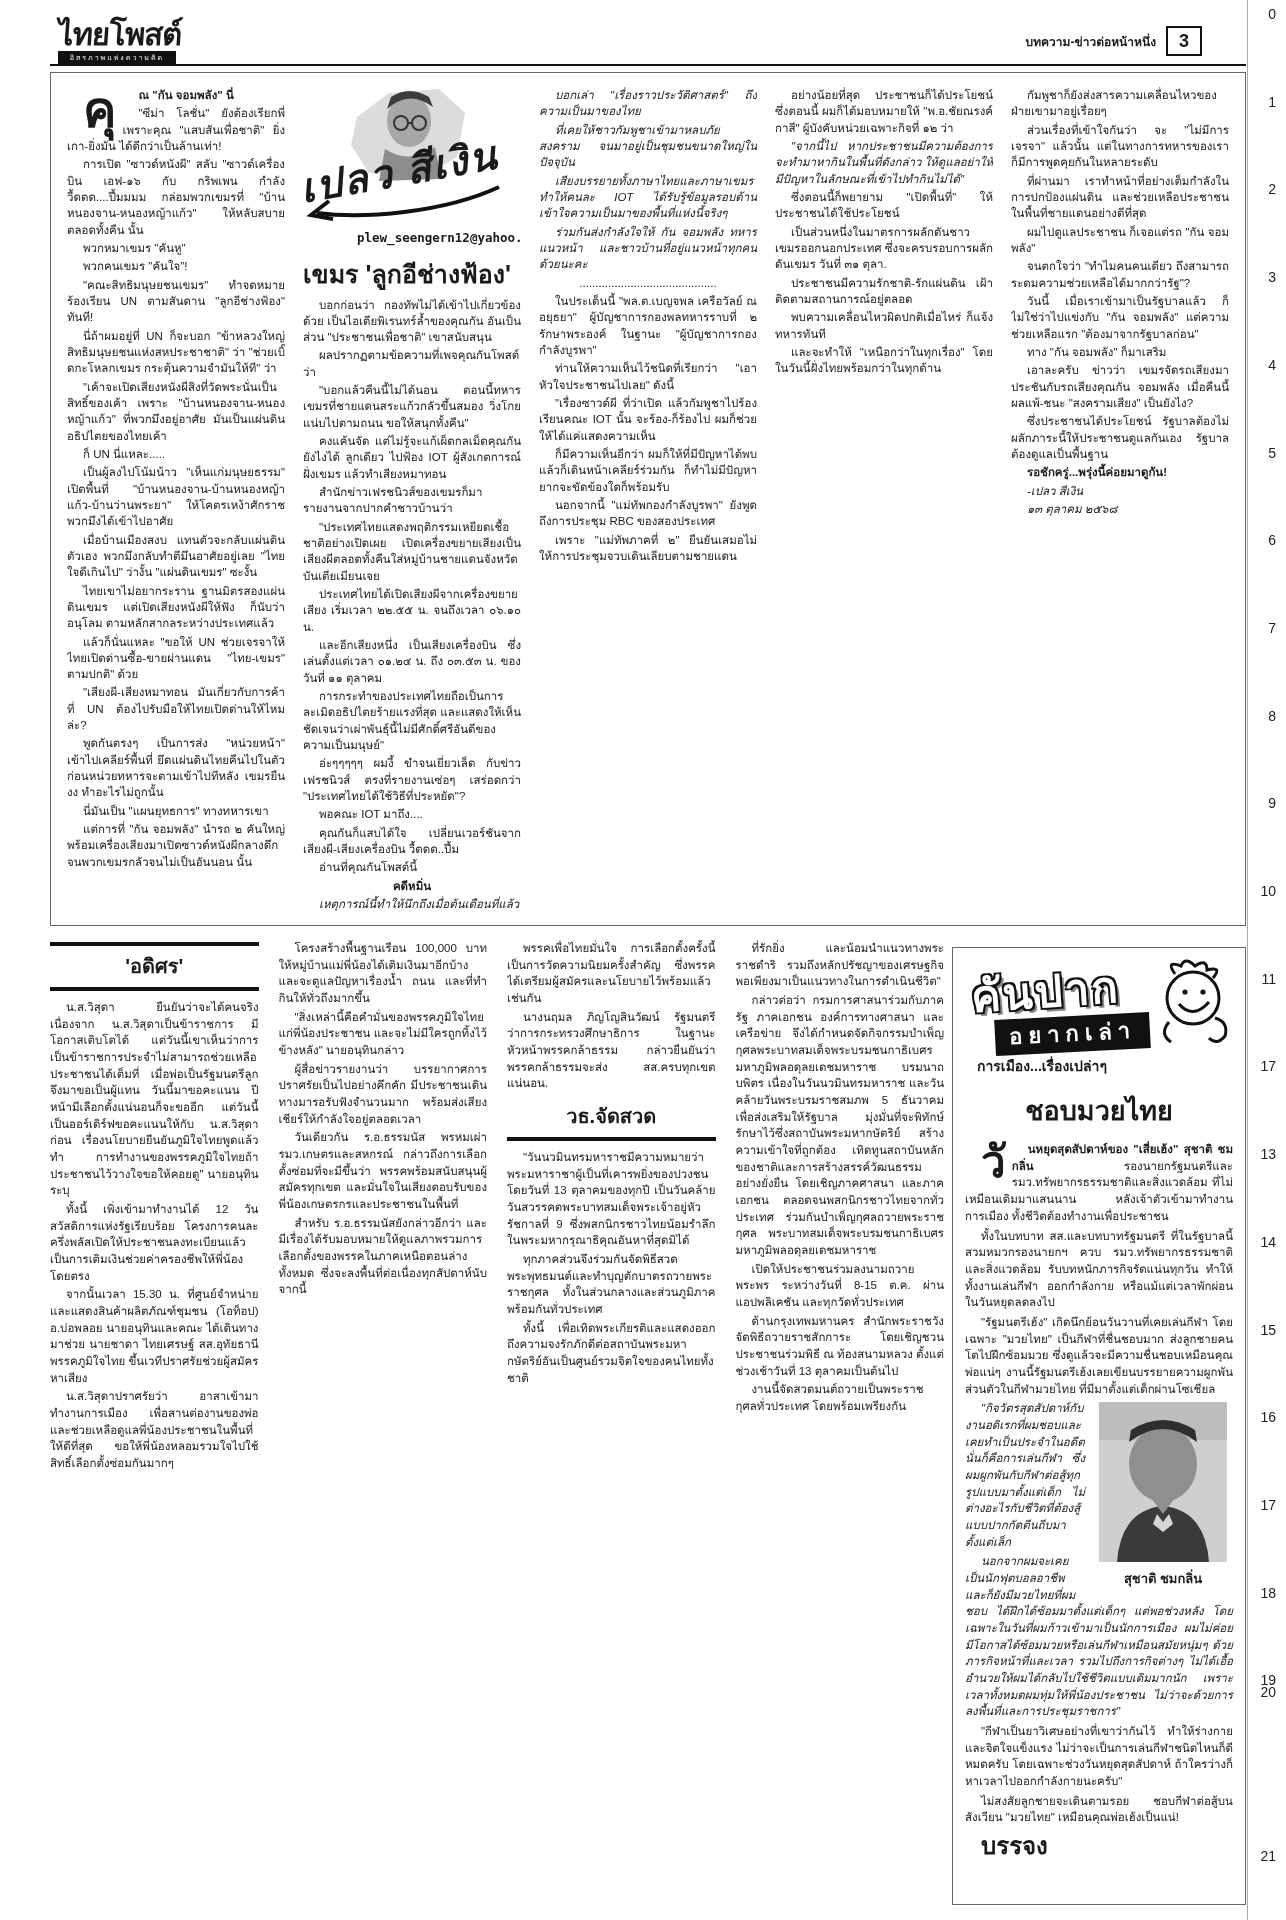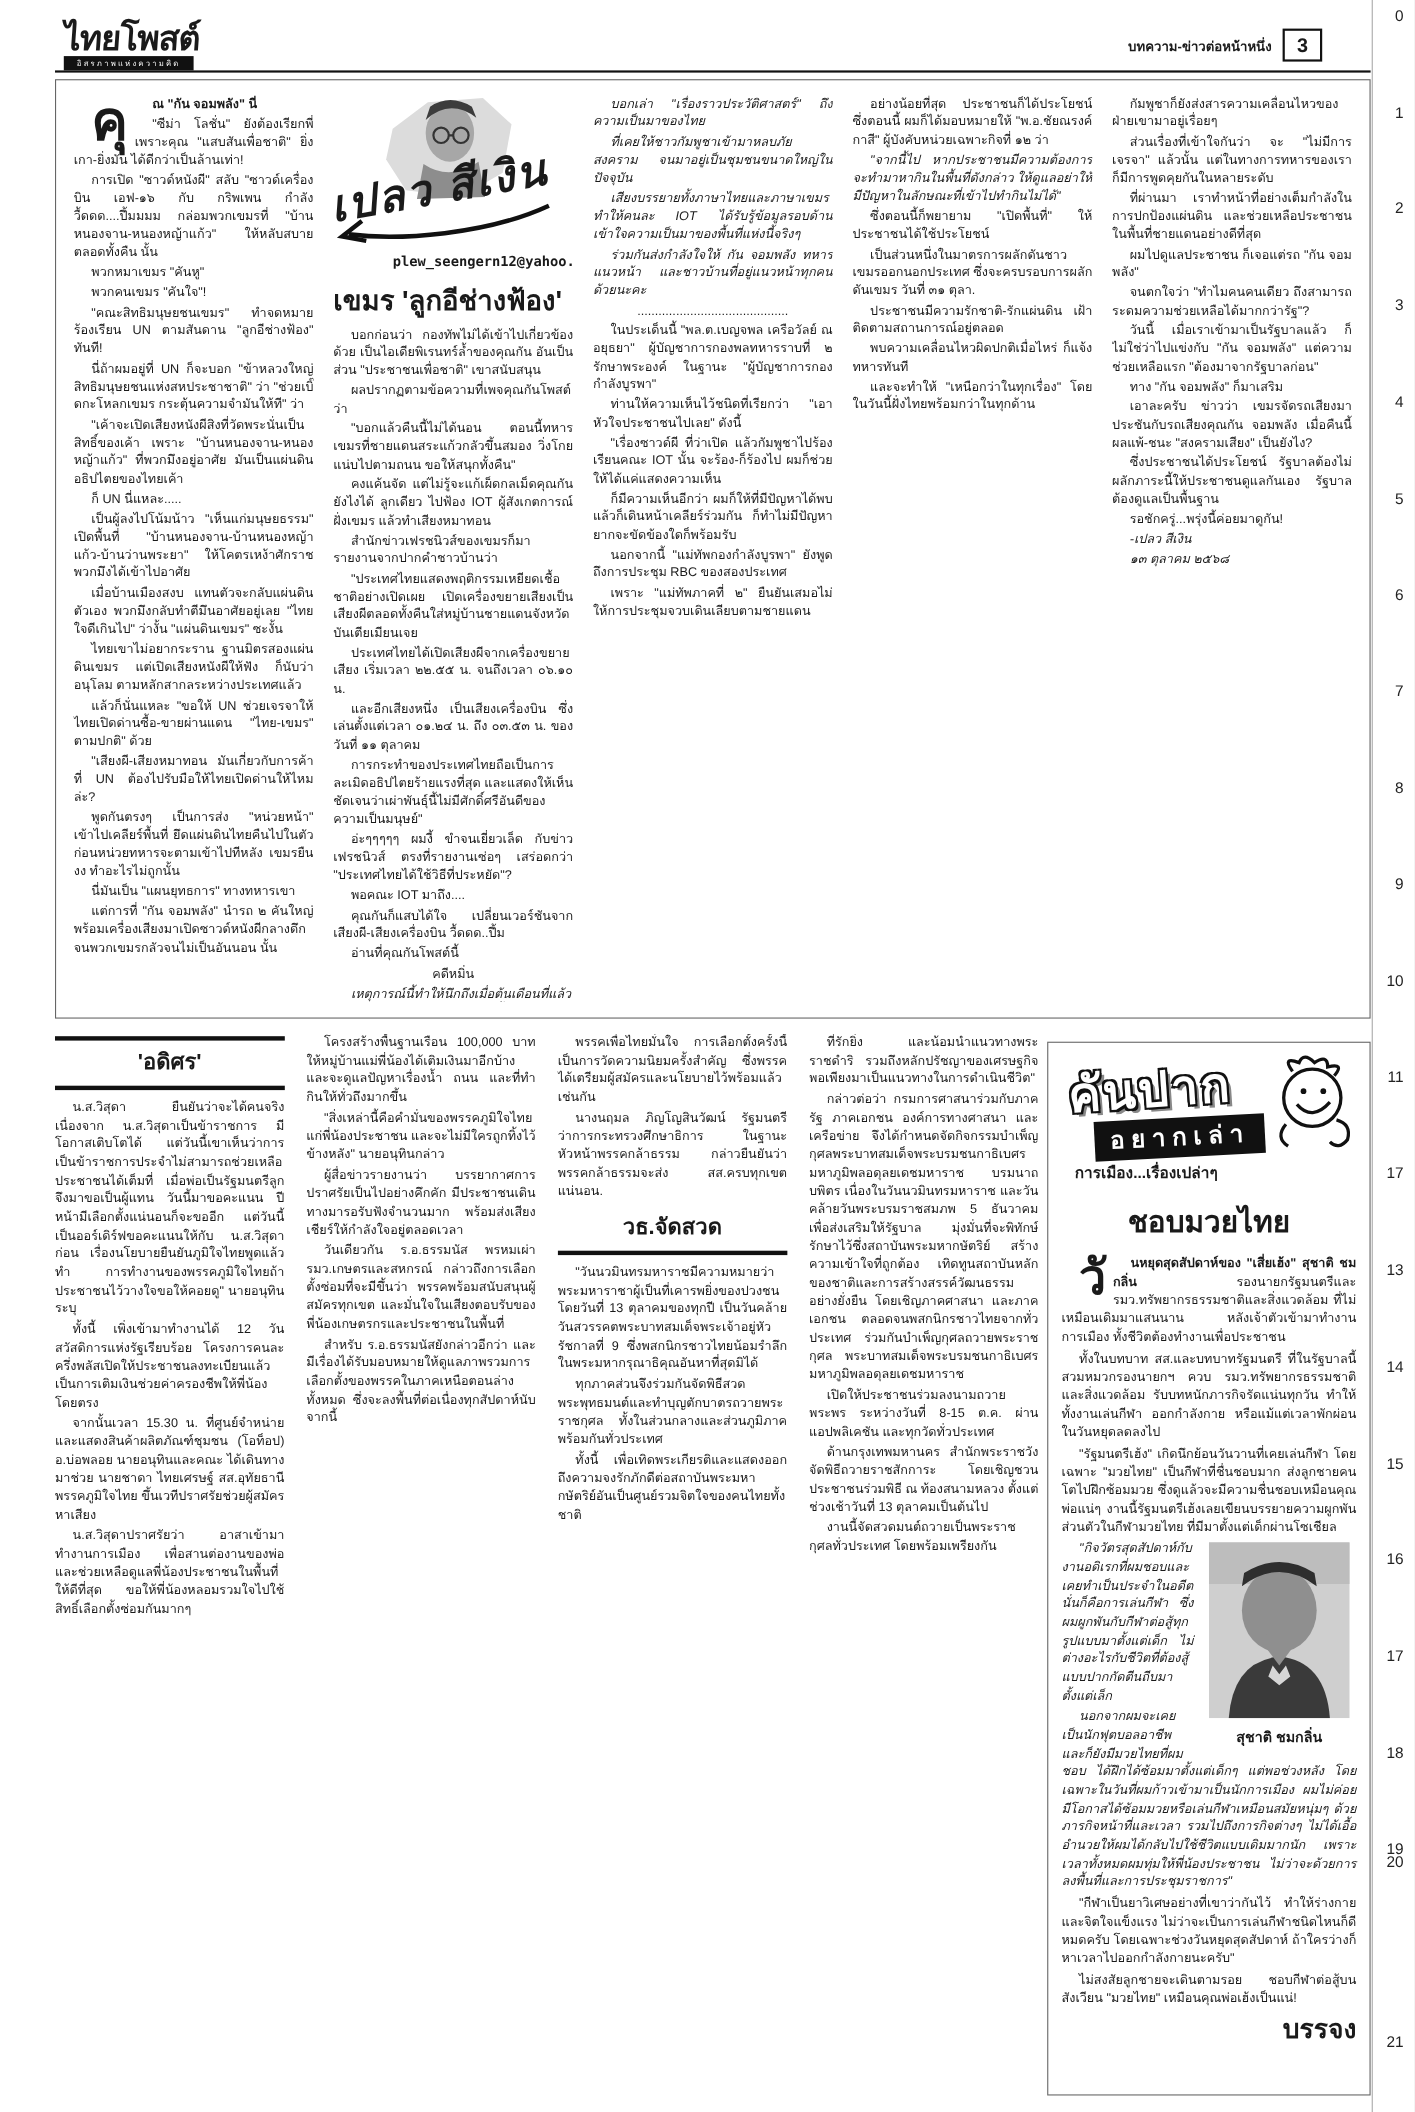--- a/index.html
+++ b/index.html
@@ -17,21 +17,21 @@
   .hdr-right{position:absolute;right:44px;top:6px;display:flex;align-items:center;gap:10px;}
   .hdr-sec{font-size:12px;font-weight:bold;}
   .pagebox{border:2px solid #111;min-width:24px;height:26px;display:flex;align-items:center;
            justify-content:center;font-size:18px;font-weight:bold;padding:0 4px;}
   .hdr-rule{position:absolute;left:50px;top:64px;width:1196px;height:2px;background:#111;}
   
   .plew-box{position:absolute;left:50px;top:72px;width:1196px;height:854px;border:1px solid #666;
             box-sizing:border-box;display:flex;gap:18px;padding:14px 16px;}
   .col{flex:1 1 0;overflow:hidden;font-size:11.5px;line-height:1.42;text-align:justify;}
   .col p{margin:0 0 2px;text-indent:16px;}
-  p.bold{font-weight:normal;}
+  p.bold{font-weight:bold;}
   p.ital{font-style:italic;}
   p.ctr{text-align:center;text-indent:0;}
   .first{margin:0 0 2px;}
   .dropcap{float:left;font-size:50px;line-height:42px;font-weight:900;padding:2px 6px 0 0;}
   .lead-b{font-weight:bold;}
   
   .sig-block{position:relative;height:168px;margin-bottom:4px;}
   .sig-face{position:absolute;left:46px;top:0;}
   .sig-name{position:absolute;left:-4px;top:54px;width:230px;font-size:40px;font-weight:bold;
             font-style:italic;transform:rotate(-10deg);letter-spacing:2px;white-space:nowrap;}
@@ -59,21 +59,21 @@
             font-weight:900;letter-spacing:6px;padding:2px 14px;transform:rotate(-3deg);}
   .kp-face{position:absolute;right:0;top:0;}
   .kp-tag{position:absolute;left:12px;top:98px;font-size:14px;font-weight:bold;}
   .kp-head{font-size:27px;font-weight:900;text-align:center;margin:6px 0 10px;}
   .kanpak-box p{margin:0 0 3px;text-indent:16px;}
   .kp-intro{text-indent:0;}
   .kp-drop{float:left;font-size:44px;line-height:38px;font-weight:900;padding:2px 6px 0 0;}
   .kp-photo{float:right;width:140px;margin:2px 0 4px 8px;text-align:center;}
   .kp-photo .cap{font-size:13px;font-weight:bold;margin-top:3px;text-indent:0;}
   .kp-quotes p{font-style:italic;}
-  .kp-sig{text-align:right;font-size:24px;font-weight:900;margin-top:6px;text-indent:0;}
+  .kp-sig{text-align:left;font-size:24px;font-weight:900;margin-top:6px;text-indent:0;}
 </style>
 </head>
 <body>
 
 <div class="page">
 
   <div class="ruler">
       <span style="top: 6px;">0</span>
       <span style="top: 93.7px;">1</span>
       <span style="top: 181.4px;">2</span>

